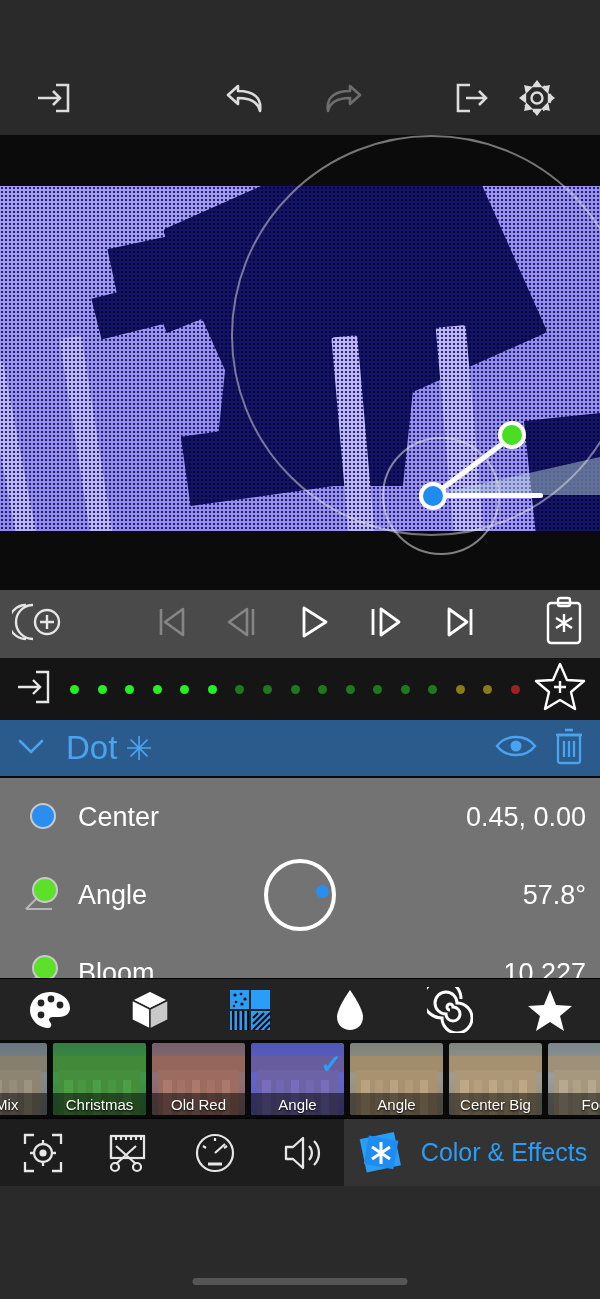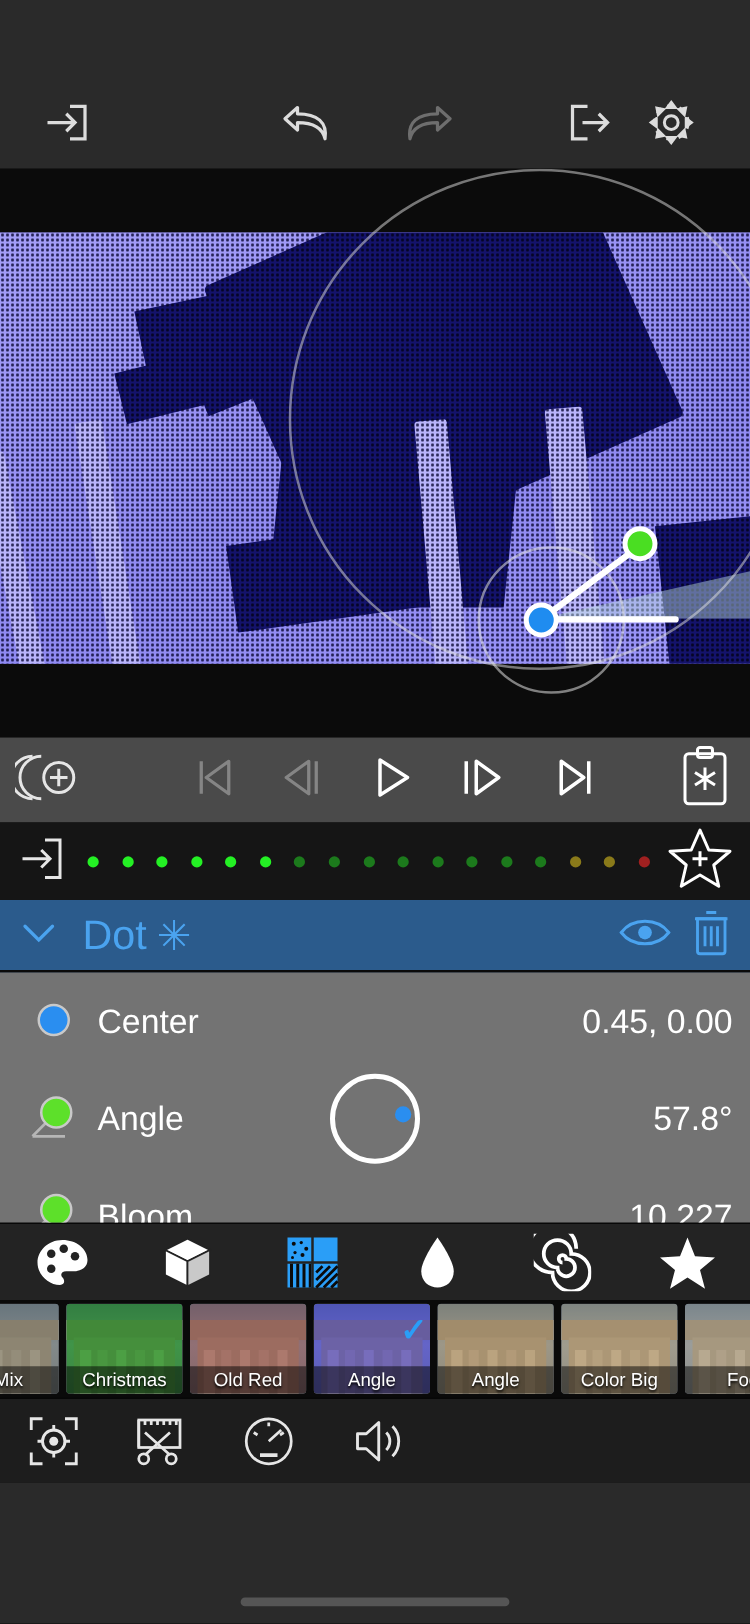--- a/index.html
+++ b/index.html
@@ -606,21 +606,21 @@
           <div class="sky" style="background:linear-gradient(180deg,#9fb6cf 0%,#c9d6e4 45%,#b7c3cf 100%)"></div>
           <div class="roof" style="background:#cfc6b4"></div>
           <div class="ped" style="background:#d8cfbd"></div>
           <div class="c" style="left:12%;background:#efe7d6"></div>
           <div class="c" style="left:27%;background:#e4dbca"></div>
           <div class="c" style="left:43%;background:#efe7d6"></div>
           <div class="c" style="left:59%;background:#e4dbca"></div>
           <div class="c" style="left:75%;background:#efe7d6"></div>
           <div style="position: absolute; inset: 0px; background: rgb(188, 166, 132); mix-blend-mode: multiply; opacity: 0.78;"></div>
         </div>
-        <div class="thumb-cap">Color Big</div>
+        <div class="thumb-cap">Center Big</div>
       </div>
       <div class="thumb">
         <div class="bld">
           <div class="sky" style="background:linear-gradient(180deg,#9fb6cf 0%,#c9d6e4 45%,#b7c3cf 100%)"></div>
           <div class="roof" style="background:#cfc6b4"></div>
           <div class="ped" style="background:#d8cfbd"></div>
           <div class="c" style="left:12%;background:#efe7d6"></div>
           <div class="c" style="left:27%;background:#e4dbca"></div>
           <div class="c" style="left:43%;background:#efe7d6"></div>
           <div style="position: absolute; inset: 0px; background: rgb(179, 168, 148); mix-blend-mode: multiply; opacity: 0.78;"></div>
@@ -663,19 +663,31 @@
     </div>
     <div class="bt-item">
       <svg width="46" height="44" viewBox="0 0 46 44">
         <g fill="none" stroke="#e6e6e6" stroke-width="2.3" stroke-linejoin="round">
           <path d="M8 16 h7 L25 7 v30 L15 28 H8 Z"></path>
           <path d="M31 15 a10 10 0 0 1 0 14"></path>
           <path d="M36 10 a17 17 0 0 1 0 24"></path>
         </g>
       </svg>
     </div>
+    <div class="bt-active">
+      <svg width="50" height="46" viewBox="0 0 50 46">
+        <g transform="rotate(-12 25 23)">
+          <rect x="6" y="5" width="35" height="34" fill="#2a9ef7"></rect>
+        </g>
+        <g transform="rotate(10 25 23)">
+          <rect x="9" y="8" width="30" height="29" fill="#1f8cf0"></rect>
+        </g>
+        <path d="M24 12 v22 M15 17 l18 12 M33 17 l-18 12" stroke="#fff" stroke-width="3"></path>
+      </svg>
+      <span>Color &amp; Effects</span>
+    </div>
   </div>
 
   <div class="homearea">
     <div class="homebar"></div>
   </div>
 
 </div>
 
 </body></html>

